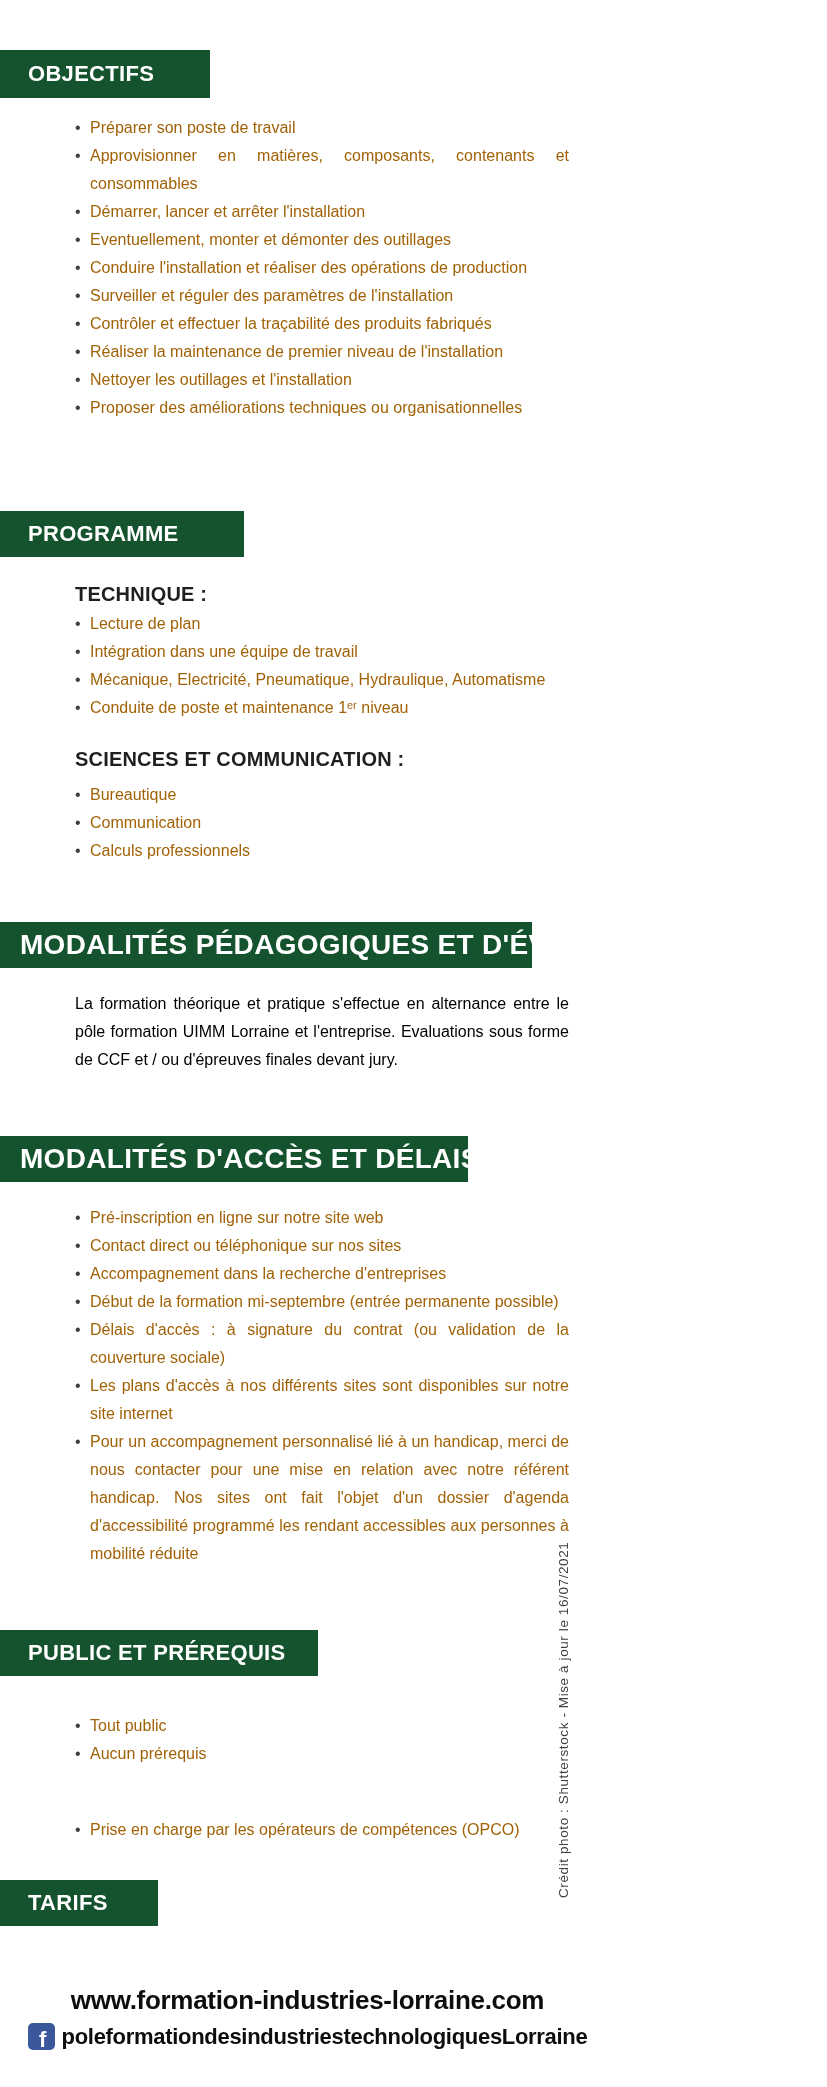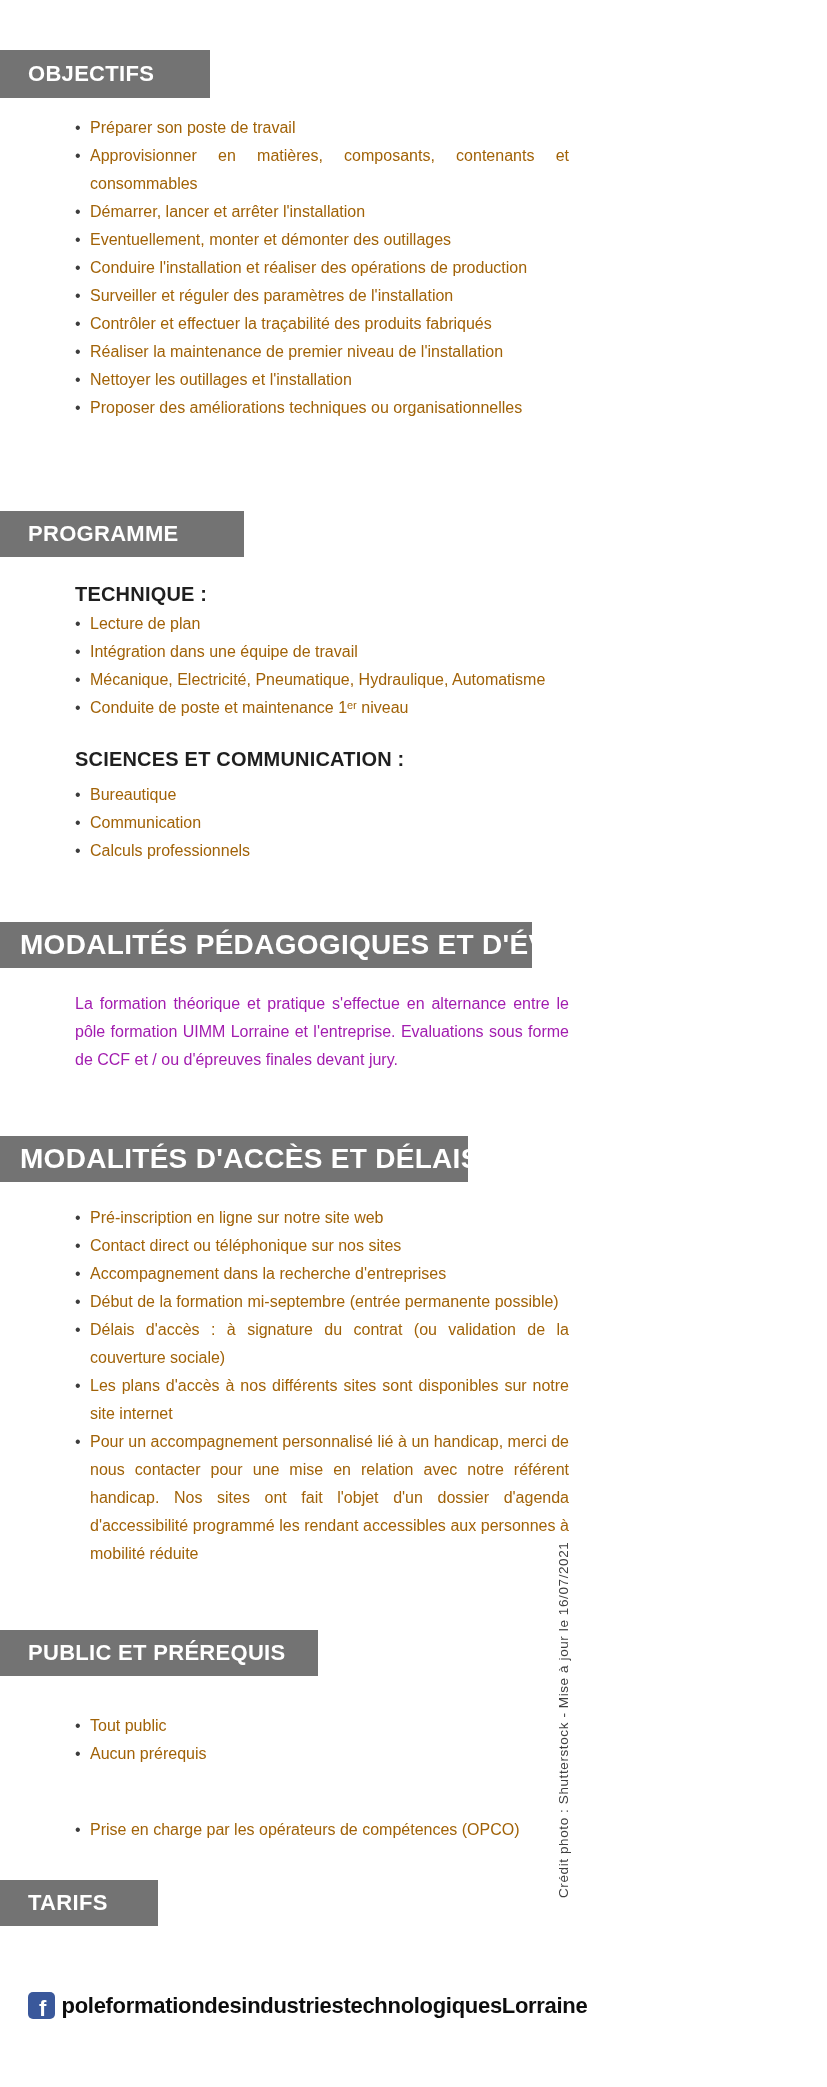--- a/index.html
+++ b/index.html
@@ -5,21 +5,21 @@
   html,body{margin:0;padding:0;background:#ffffff;}
   #page{
     position:relative;
     width:827px;height:2087px;
     background:#ffffff;
     font-family:"Liberation Sans", sans-serif;
     overflow:hidden;
   }
   .band{
     position:absolute;left:0;
-    background:#737373;
+    background:#14532d;
     color:#ffffff;
     display:flex;align-items:center;
     box-sizing:border-box;
     padding-left:28px;
     font-weight:bold;
     letter-spacing:0.3px;
     white-space:nowrap;
   }
   .band.big{font-size:28px;padding-left:20px;}
   .band.small{font-size:22px;}
@@ -37,21 +37,21 @@
     content:"\2022";
     position:absolute;left:0;top:0;
     color:#3d3d3d;
   }
   .sub-heading{
     font-size:20px;line-height:28px;
     font-weight:bold;color:#1f1f1f;
     letter-spacing:0.2px;
   }
   .paragraph{
-    font-size:16px;line-height:28px;color:#a21caf;
+    font-size:16px;line-height:28px;color:#000000;
     text-align:justify;margin:0;
   }
   .credit{
     position:absolute;
     left:556px;top:1440px;height:560px;width:22px;
     writing-mode:vertical-rl;
     transform:rotate(180deg);
     font-size:13.5px;letter-spacing:0.6px;
     color:#3f3f3f;
     text-align:center;
@@ -161,20 +161,21 @@
   <div class="band small" style="top:1880px;width:158px;height:46px;">
     <span>TARIFS</span>
   </div>
   <div class="content" style="top:1816px;">
     <ul class="bullets">
       <li>Prise en charge par les opérateurs de compétences (OPCO)</li>
     </ul>
   </div>
 
   <div class="footer">
+    <div class="site-url">www.formation-industries-lorraine.com</div>
     <div class="fb-row">
       <div class="fb-icon">
         <span>f</span>
       </div>
       <div class="fb-handle">poleformationdesindustriestechnologiquesLorraine</div>
     </div>
   </div>
 
 </div>
 

